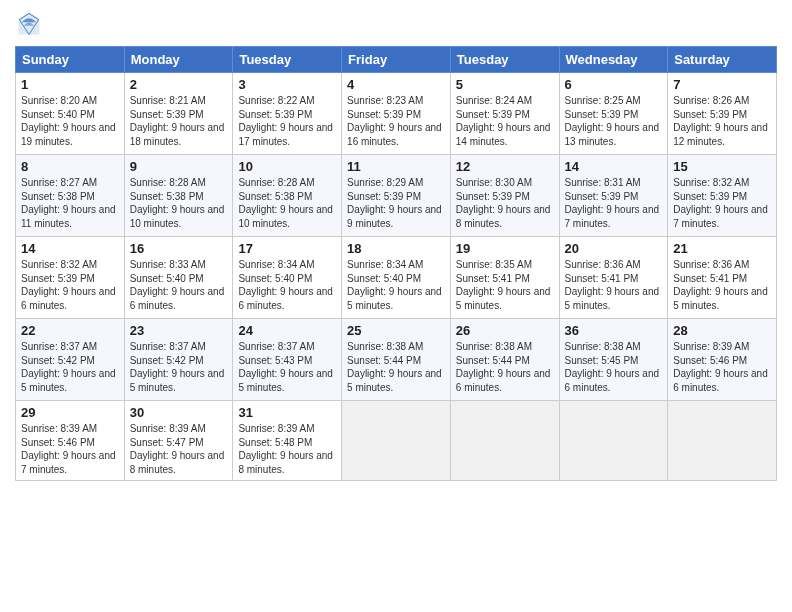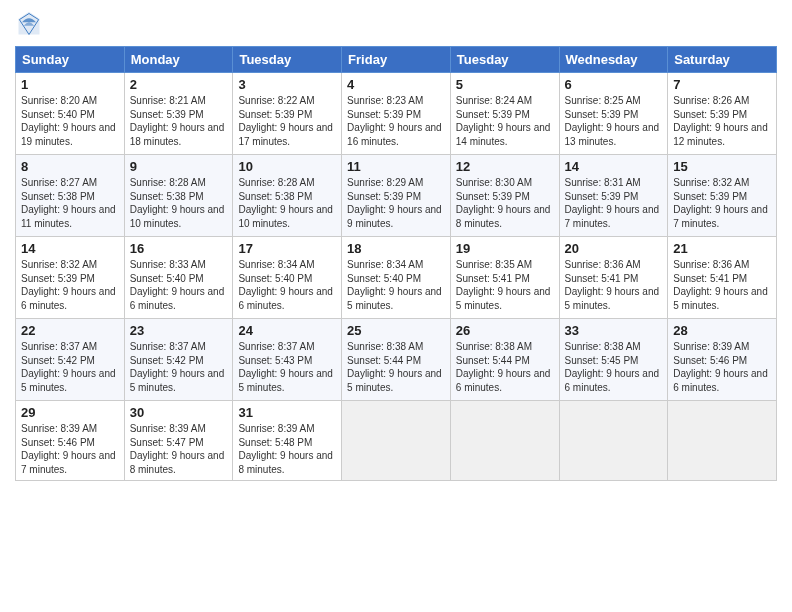--- a/index.html
+++ b/index.html
@@ -230,21 +230,21 @@
           </td>
           <td>
             <span class="day-num">25</span>
             <div class="day-info">Sunrise: 8:38 AM<br>Sunset: 5:44 PM<br>Daylight: 9 hours and 5 minutes.</div>
           </td>
           <td>
             <span class="day-num">26</span>
             <div class="day-info">Sunrise: 8:38 AM<br>Sunset: 5:44 PM<br>Daylight: 9 hours and 6 minutes.</div>
           </td>
           <td>
-            <span class="day-num">33</span>
+            <span class="day-num">36</span>
             <div class="day-info">Sunrise: 8:38 AM<br>Sunset: 5:45 PM<br>Daylight: 9 hours and 6 minutes.</div>
           </td>
           <td>
             <span class="day-num">28</span>
             <div class="day-info">Sunrise: 8:39 AM<br>Sunset: 5:46 PM<br>Daylight: 9 hours and 6 minutes.</div>
           </td>
         </tr>
         <tr class="last-row">
           <td>
             <span class="day-num">29</span>

